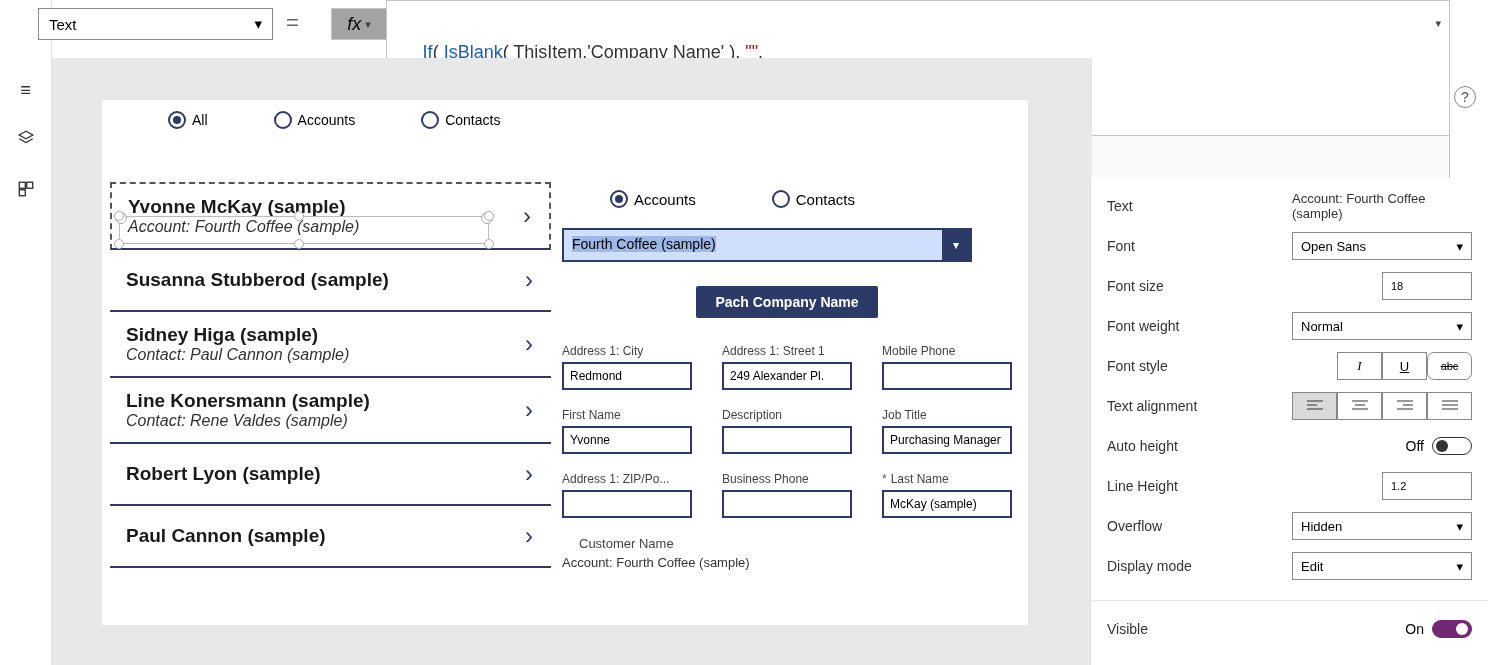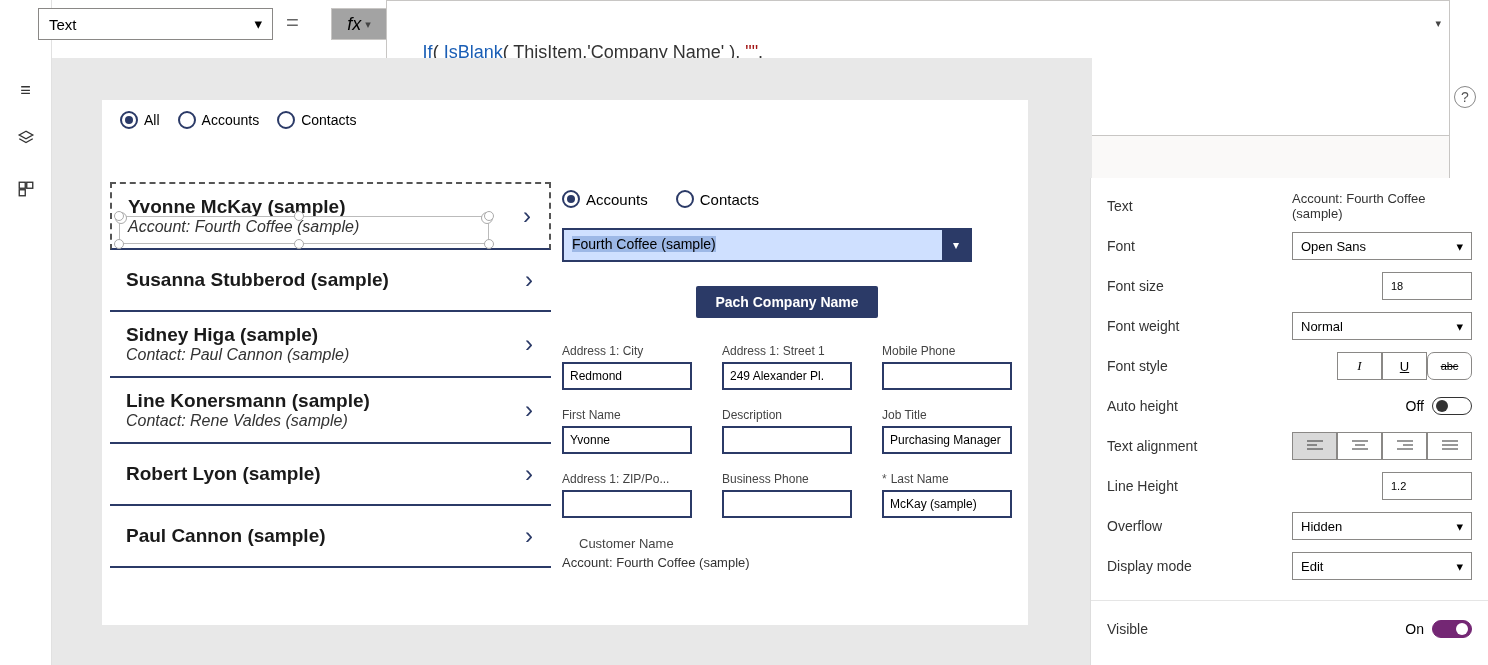--- a/index.html
+++ b/index.html
@@ -67,21 +67,21 @@
   .app-frame {
     position:absolute; left:50px; top:42px; width:926px; height:525px;
     background:#fff;
   }
 
   
   .radio-header {
     position:absolute; left:0; top:0; width:445px; height:40px;
     display:flex; align-items:center; gap:18px; padding-left:18px; font-size:14px;
   }
-  .radio { display:flex; align-items:center; gap:6px; }
+  .radio { display:flex; align-items:center; gap:6px;margin-left:48px; }
   .radio .rc {
     width:18px; height:18px; border:2px solid #2b3a67; border-radius:50%;
     display:flex; align-items:center; justify-content:center;
   }
   .radio .rc.sel::after { content:''; width:8px; height:8px; background:#2b3a67; border-radius:50%; }
 
   
   .gallery {
     position:absolute; left:8px; top:82px; width:441px;
   }
@@ -352,29 +352,20 @@
   </div>
   <div class="prow">
     <span class="plabel">Font style</span>
     <div class="btn-group">
       <div class="sq ital">I</div>
       <div class="sq under">U</div>
       <div class="sq strike" style="font-size:11px">abc</div>
     </div>
   </div>
   <div class="prow">
-    <span class="plabel">Auto height</span>
-    <div style="display:flex;align-items:center;gap:8px">
-      <span>Off</span>
-      <div class="toggle">
-          <div class="knob"></div>
-        </div>
-    </div>
-  </div>
-  <div class="prow">
     <span class="plabel">Text alignment</span>
     <div class="btn-group">
       <div class="sq sel align-icon">
           <svg width="16" height="12">
             <line x1="0" y1="1" x2="16" y2="1" stroke="#333"></line>
             <line x1="0" y1="5" x2="10" y2="5" stroke="#333"></line>
             <line x1="0" y1="9" x2="16" y2="9" stroke="#333"></line>
           </svg>
         </div>
       <div class="sq align-icon">
@@ -394,20 +385,29 @@
       <div class="sq align-icon">
           <svg width="16" height="12">
             <line x1="0" y1="1" x2="16" y2="1" stroke="#333"></line>
             <line x1="0" y1="5" x2="16" y2="5" stroke="#333"></line>
             <line x1="0" y1="9" x2="16" y2="9" stroke="#333"></line>
           </svg>
         </div>
     </div>
   </div>
   <div class="prow">
+    <span class="plabel">Auto height</span>
+    <div style="display:flex;align-items:center;gap:8px">
+      <span>Off</span>
+      <div class="toggle">
+          <div class="knob"></div>
+        </div>
+    </div>
+  </div>
+  <div class="prow">
     <span class="plabel">Line Height</span>
     <input class="numbox" value="1.2" style="">
   </div>
   <div class="prow">
     <span class="plabel">Overflow</span>
     <div class="sel-dd">
         <span>Hidden</span>
         <span>▾</span>
       </div>
   </div>

